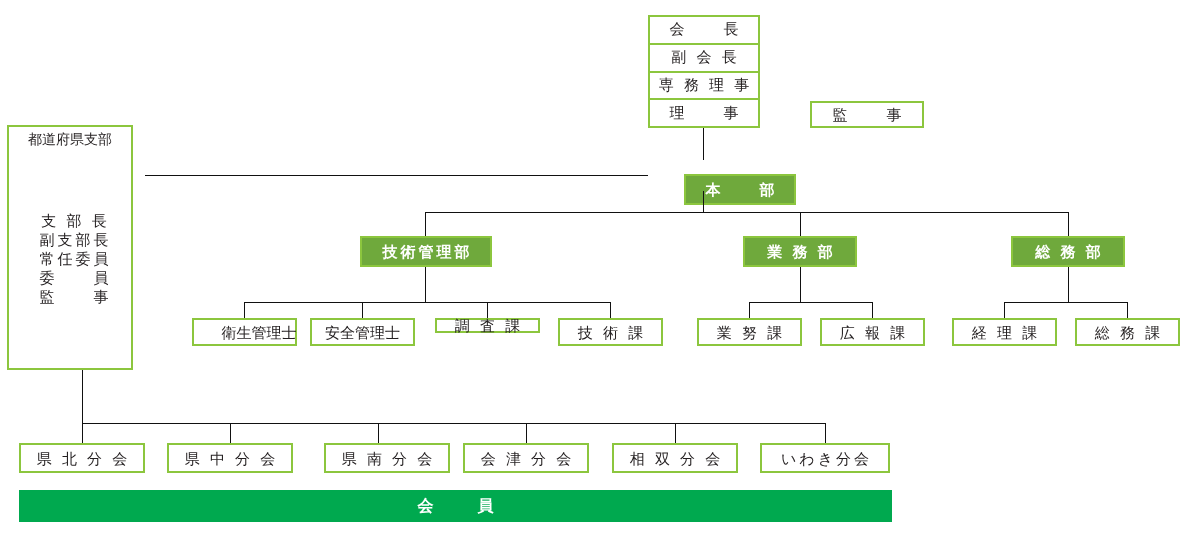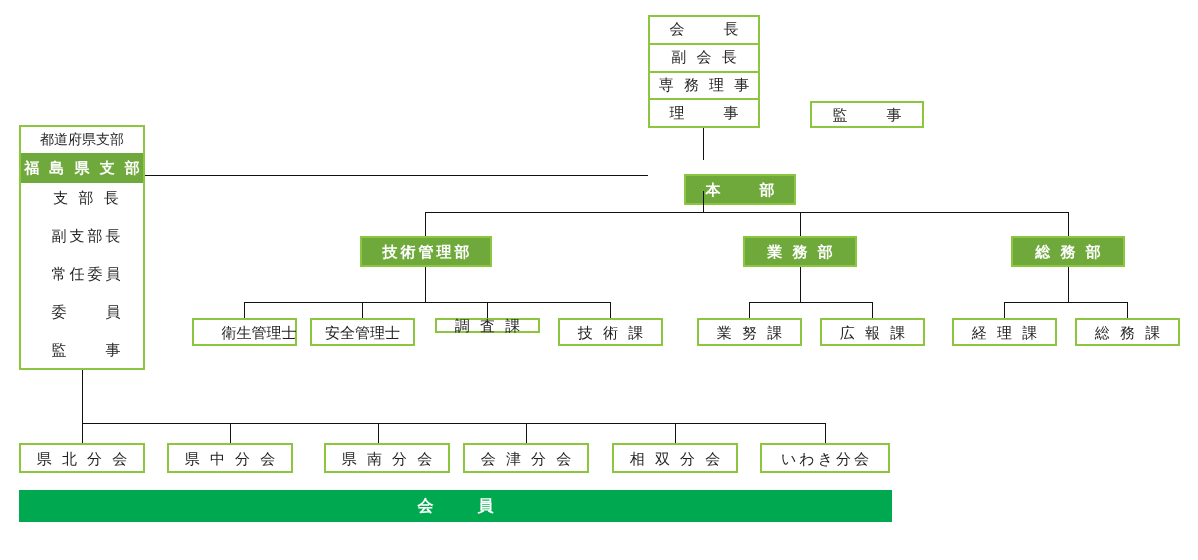--- a/index.html
+++ b/index.html
@@ -109,21 +109,21 @@
     font-size: 15px;
     font-weight: bold;
     letter-spacing: 3px;
     text-indent: 3px;
     white-space: nowrap;
   }
   .pref-list {
     flex: 1 1 auto;
     display: flex;
     flex-direction: column;
-    justify-content: space-between;
+    justify-content: center;
     padding: 6px 0 8px 8px;
   }
   .pref-item {
     text-align: center;
     color: #231f20;
     font-size: 15px;
     letter-spacing: 3px;
     text-indent: 3px;
     white-space: nowrap;
   }
@@ -147,23 +147,22 @@
     <div class="exec-row">専 務 理 事</div>
     <div class="exec-row">理　　事</div>
   </div>
 
   <div class="box box-outline" style="left:810px; top:101px; width:114px; height:27px;">監　　事</div>
 
   <div class="conn conn-v" style="left:703px; top:128px; height:32px;"></div>
 
   <div class="box box-filled" style="left:648px; top:174px; width:112px; height:31px;margin-left:36px;">本　　部</div>
 
-  <div class="pref-panel" style="left:19px; top:125px; width:126px; height:245px;">
+  <div class="pref-panel" style="left:7px; top:125px; width:126px; height:245px;">
     <div class="pref-head">都道府県支部</div>
-    <div class="pref-selected">福 島 県 支 部</div>
     <div class="pref-list">
       <div class="pref-item">支 部 長</div>
       <div class="pref-item">副支部長</div>
       <div class="pref-item">常任委員</div>
       <div class="pref-item">委　　員</div>
       <div class="pref-item">監　　事</div>
     </div>
   </div>
 
   <div class="conn conn-h" style="left:145px; top:175px; width:503px;"></div>

